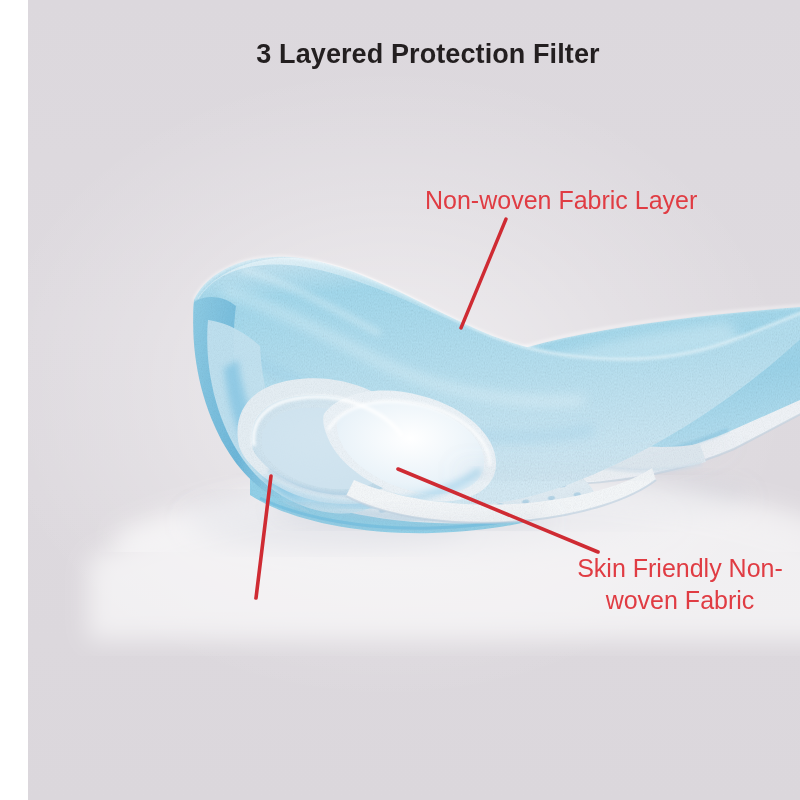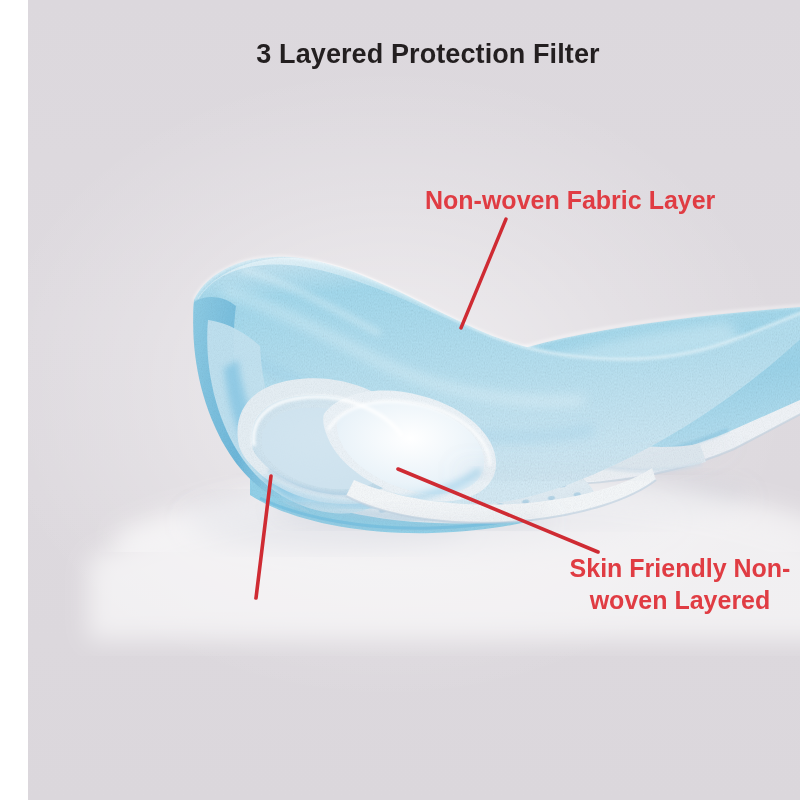--- a/index.html
+++ b/index.html
@@ -38,21 +38,21 @@
     font-weight: bold;
     color: #231f20;
     letter-spacing: 0.1px;
   }
 
   
   .annot {
     position: absolute;
     color: #e03c43;
     font-size: 25px;
-    font-weight: 700;
+    font-weight: 400;
     white-space: nowrap;
     line-height: 1.28;
   }
   #annot-nonwoven { left: 397px; top: 184px; }
   #annot-melt     { left: 117px; top: 597px; }
   #annot-skin {
     left: 521px;
     top: 552px;
     width: 262px;
     text-align: center;
@@ -324,16 +324,16 @@
     <line x1="570" y1="552" x2="370" y2="469" stroke="#cf2b33" stroke-width="3.6" stroke-linecap="round"></line>
   </svg>
 
   <div id="title">3 Layered Protection Filter</div>
 
   <div class="annot" id="annot-nonwoven">Non-woven Fabric Layer</div>
 
 
   <div class="annot" id="annot-skin">
     <span>Skin Friendly Non-</span><br>
-    <span>woven Layered</span>
+    <span>woven Fabric</span>
   </div>
 
 </div>
 
 </body></html>

